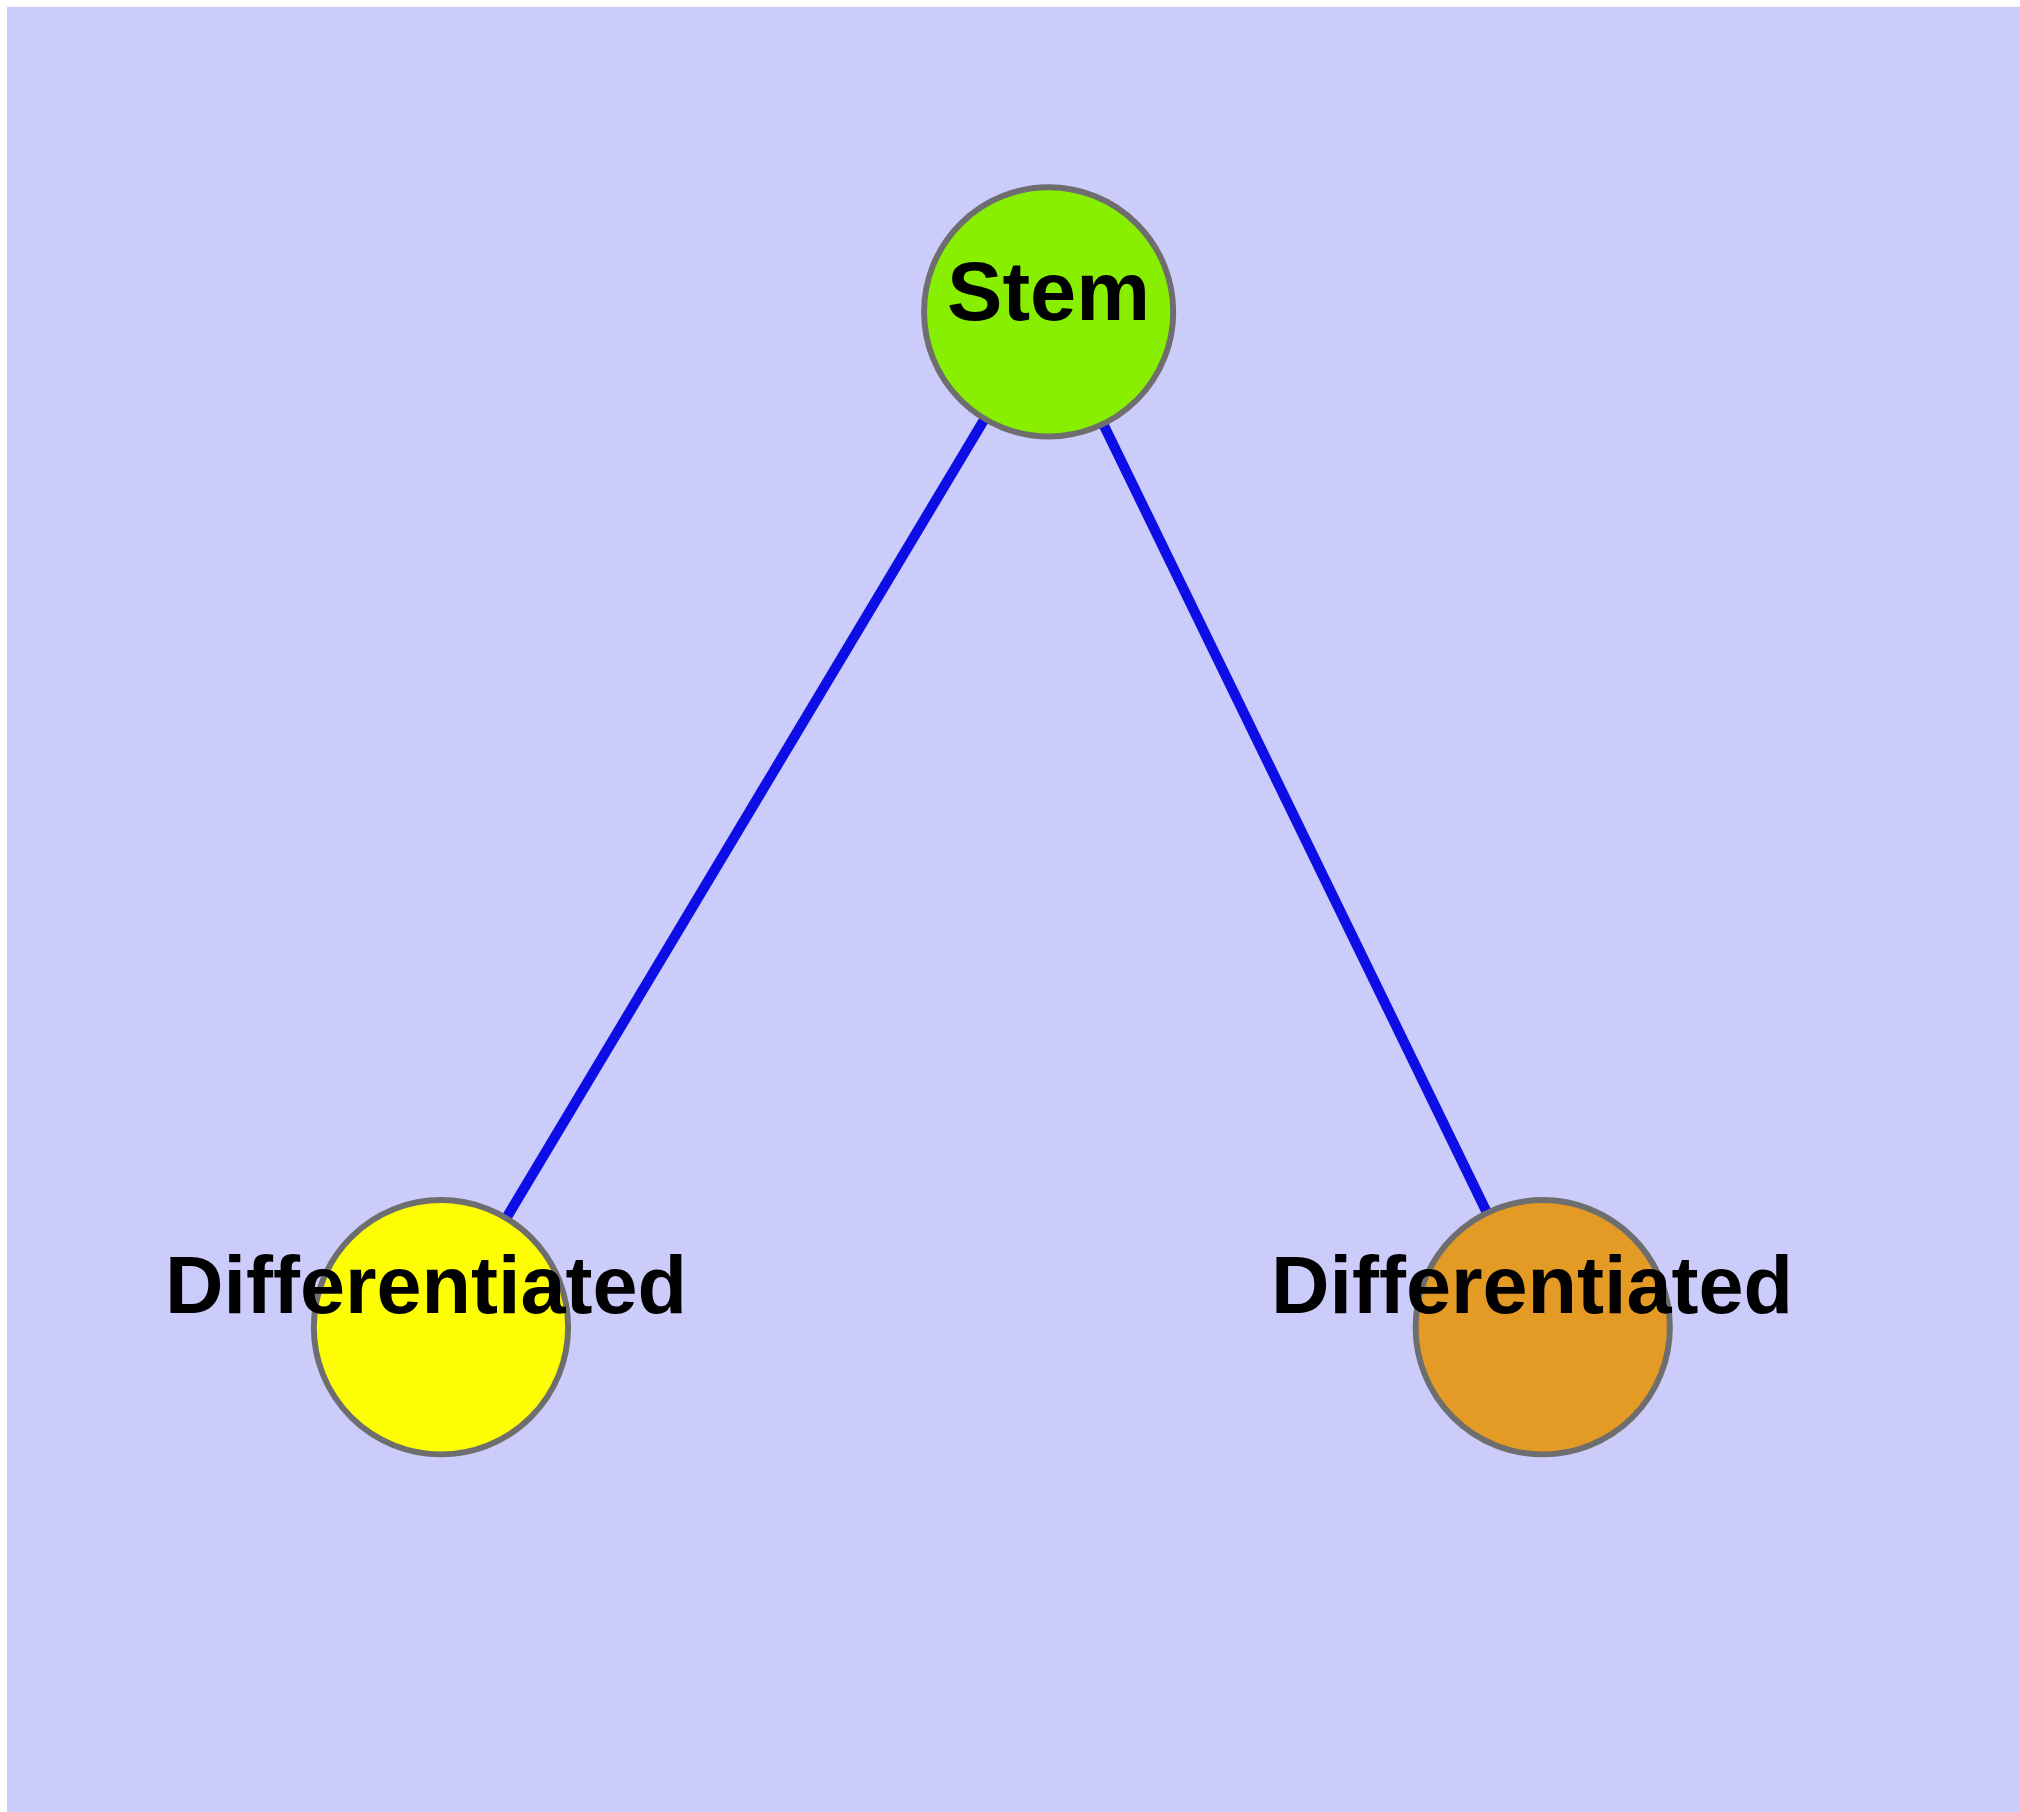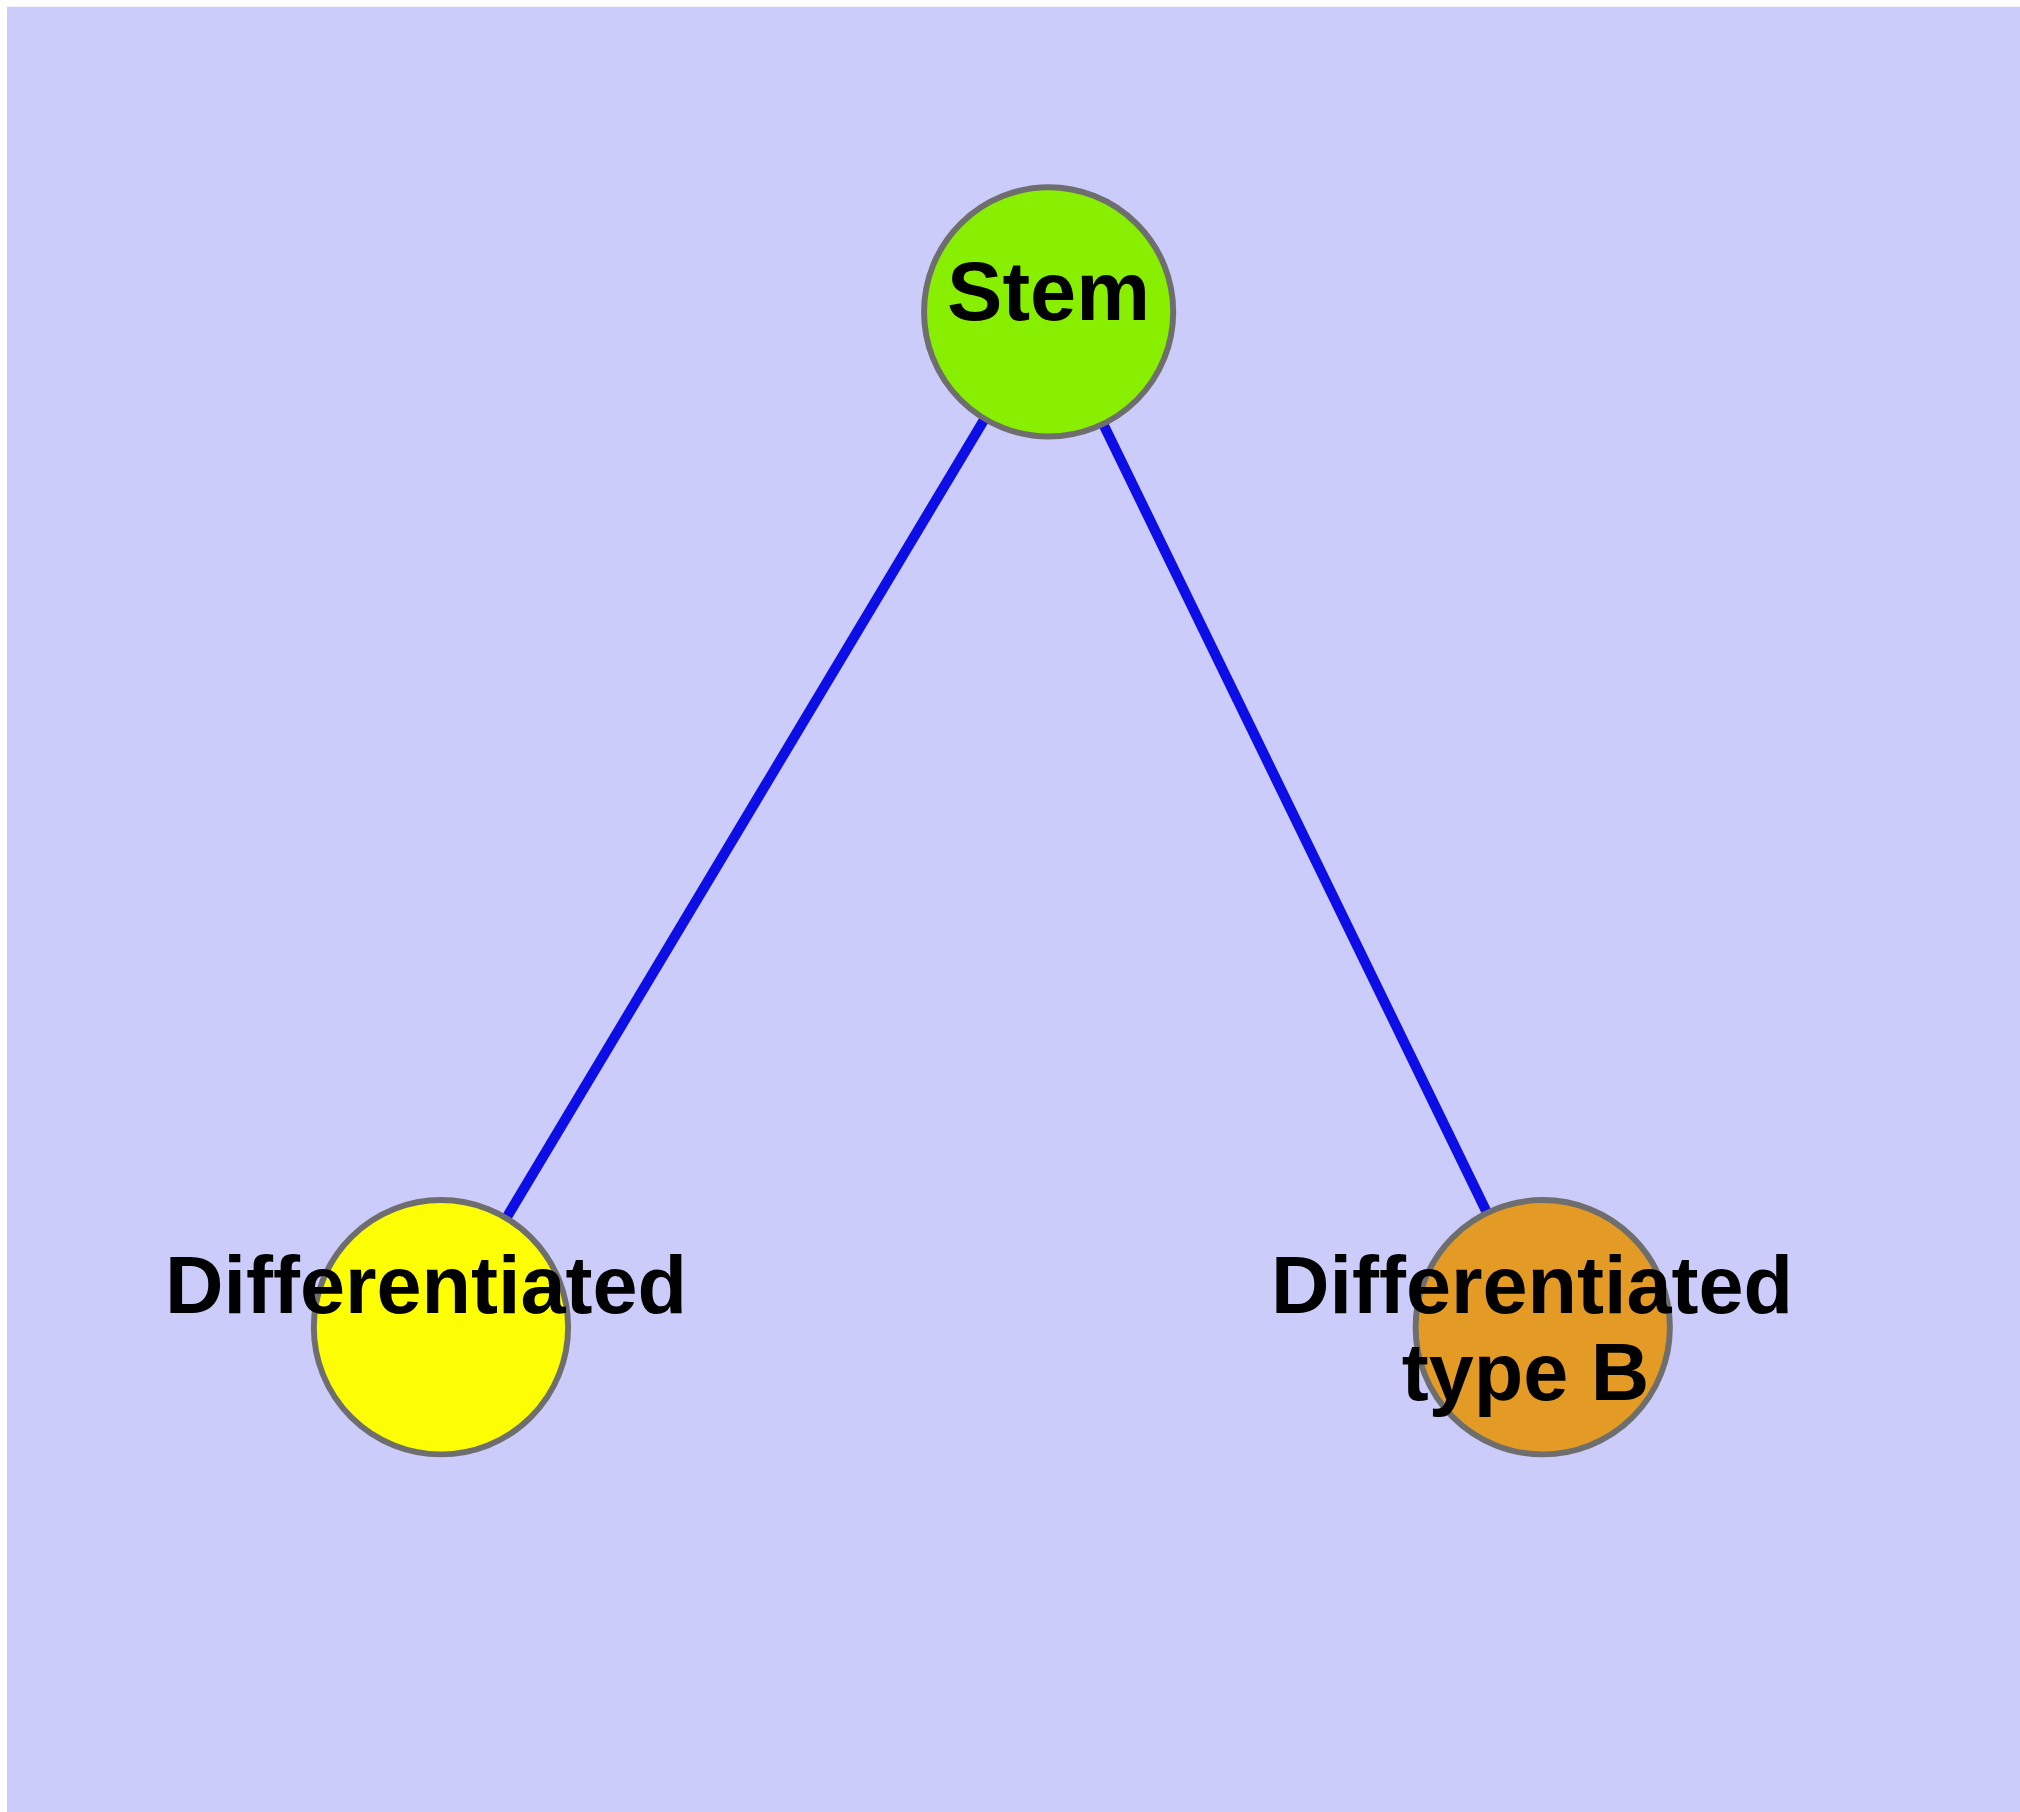--- a/index.html
+++ b/index.html
@@ -80,17 +80,16 @@
   <div class="node-label" id="label-stem">
     <div>Stem</div>
   </div>
 
   <div class="node-label" id="label-a">
     <div>Differentiated</div>
   </div>
 
   <div class="node-label" id="label-b">
     <div>Differentiated</div>
-    <div>type B</div>
   </div>
 
 </div>
 
 
 </body></html>

